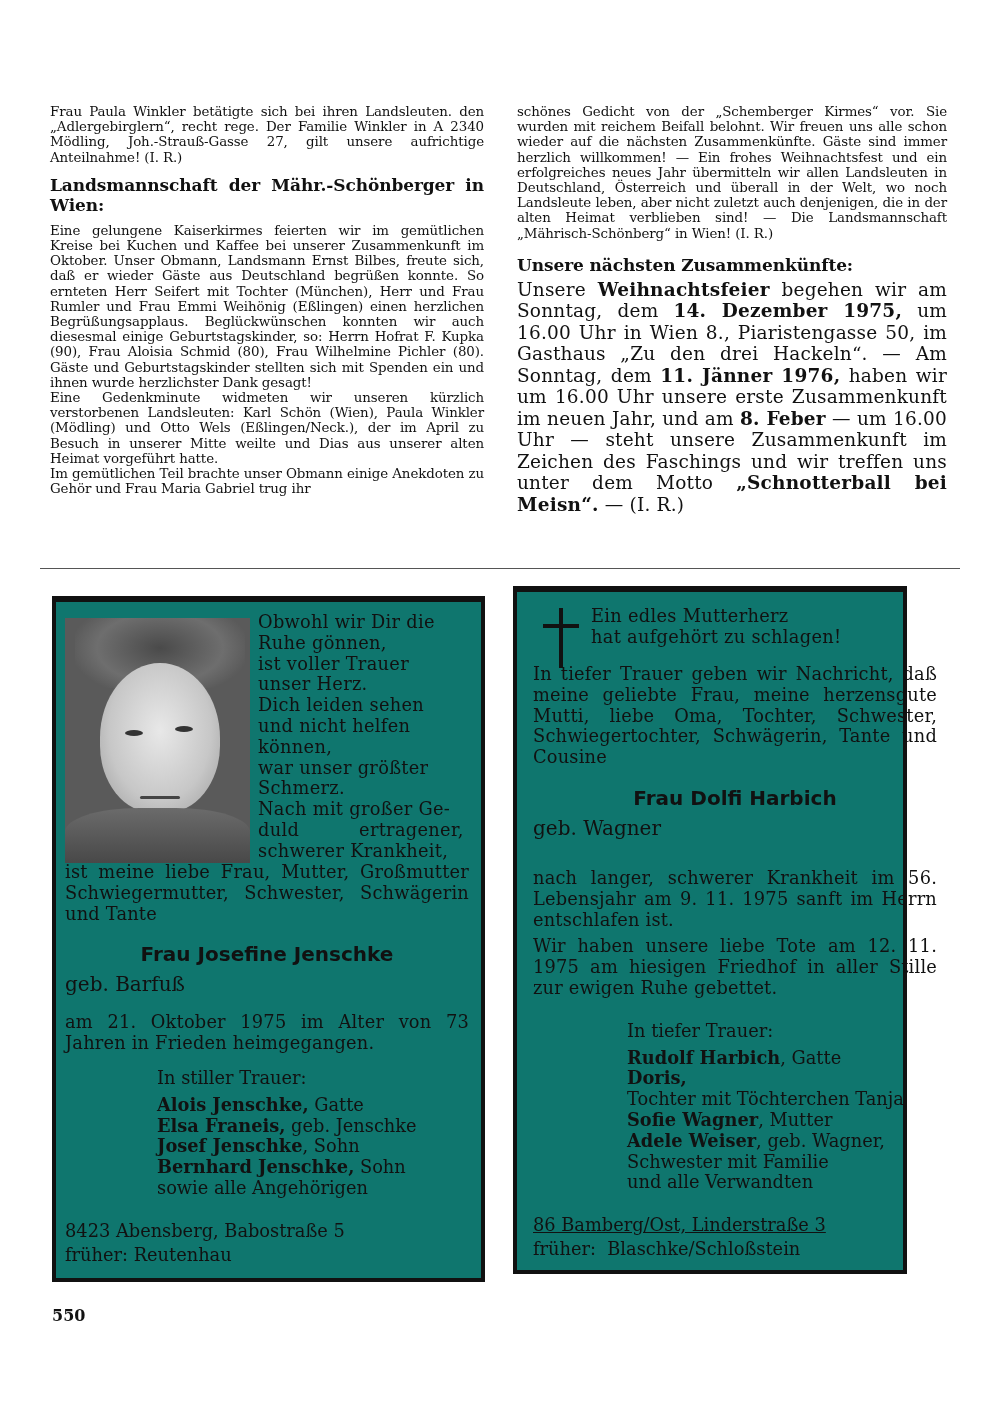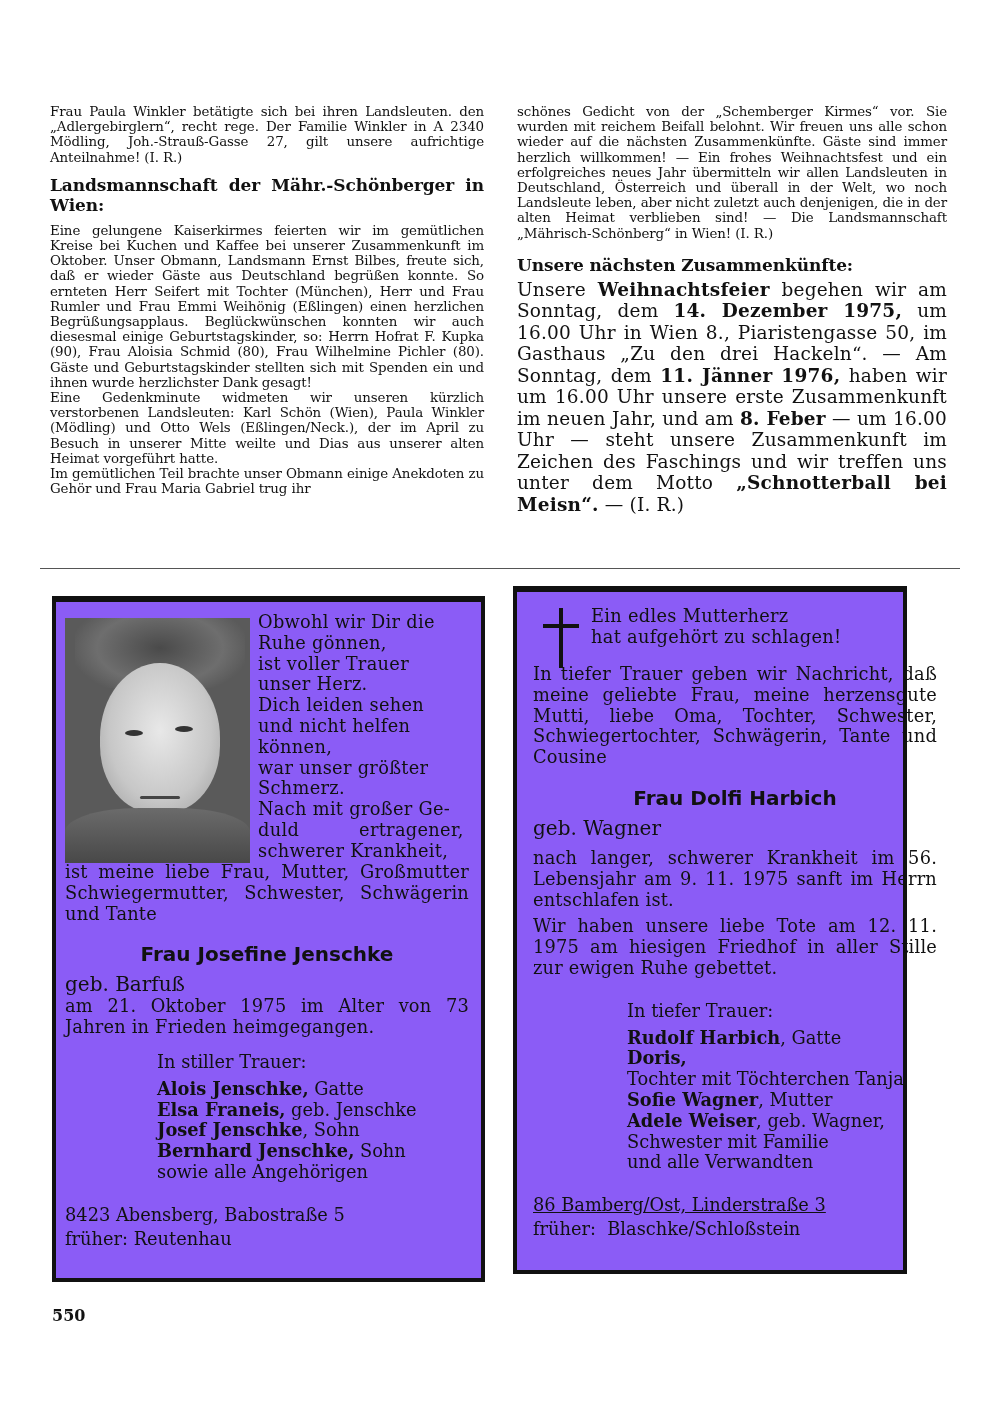--- a/index.html
+++ b/index.html
@@ -6,21 +6,21 @@
   body { width: 1000px; height: 1413px; position: relative; overflow: hidden; color: #111; font-family: "DejaVu Serif", serif; }
   .col { position: absolute; font-family: "DejaVu Serif", serif; font-size: 13.4px; line-height: 15.2px; text-align: justify; letter-spacing: -0.1px; }
   .col p { margin: 0; }
   .col-left { left: 50px; top: 104px; width: 434px; }
   .col-right { left: 517px; top: 104px; width: 430px; }
   .heading { font-weight: bold; font-size: 17px; line-height: 20px; margin: 10px 0 8px 0; }
   .heading-justify { text-align: justify; text-align-last: left; }
   .large { font-size: 18.5px; line-height: 21.5px; letter-spacing: 0.2px; margin-top: 4px; }
   .bold { font-weight: bold; margin-top: 28px; }
   .rule { position: absolute; left: 40px; width: 920px; top: 568px; height: 1px; background: #555; }
-  .box { position: absolute; border: 4px solid #111; border-top-width: 6px; background: #8b5cf6; box-sizing: border-box; font-family: "DejaVu Serif", serif; }
+  .box { position: absolute; border: 4px solid #111; border-top-width: 6px; background: #0f766e; box-sizing: border-box; font-family: "DejaVu Serif", serif; }
   .box-left { left: 52px; top: 596px; width: 433px; height: 686px; }
   .box-right { left: 513px; top: 586px; width: 394px; height: 688px; }
   .photo { position: absolute; left: 9px; top: 16px; width: 185px; height: 245px;
     background: radial-gradient(ellipse 60px 80px at 95px 120px, #d8d8d8 0%, #bdbdbd 45%, #8a8a8a 75%, #5a5a5a 100%),
                 linear-gradient(180deg, #6d6d6d, #9a9a9a);
     overflow: hidden; }
   .photo .hair { position:absolute; left: 10px; top: 0; width: 170px; height: 70px; background: radial-gradient(ellipse 90px 50px at 85px 30px, #4a4a4a, #6e6e6e 70%, transparent 100%); }
   .photo .face { position:absolute; left: 35px; top: 45px; width: 120px; height: 150px; border-radius: 50% 50% 45% 45%; background: radial-gradient(ellipse at 50% 45%, #e8e8e8, #c7c7c7 60%, #9b9b9b 100%); }
   .photo .eye { position:absolute; width: 18px; height: 6px; border-radius: 50%; background: #333; }
   .photo .mouth { position:absolute; width: 40px; height: 3px; background: #444; left: 75px; top: 178px; border-radius: 2px; }
@@ -80,21 +80,21 @@
     <div>war unser größter</div>
     <div>Schmerz.</div>
     <div>Nach mit großer Ge-</div>
     <div style="word-spacing:54px;">duld ertragener,</div>
     <div>schwerer Krankheit,</div>
   </div>
   <div class="cont">
     <div class="bodytext">ist meine liebe Frau, Mutter, Großmutter Schwiegermutter, Schwester, Schwägerin und Tante</div>
     <div class="name-heading">Frau Josefine Jenschke</div>
     <div class="geb">geb. Barfuß</div>
-    <div class="bodytext" style="margin-top:0;">am 21. Oktober 1975 im Alter von 73 Jahren in Frieden heimgegangen.</div>
+    <div class="bodytext" style="margin-top:16px;">am 21. Oktober 1975 im Alter von 73 Jahren in Frieden heimgegangen.</div>
     <div class="mourners" style="margin-top:14px;">
       <div class="lead">In stiller Trauer:</div>
       <div><span class="bold">Alois Jenschke,</span><span> Gatte</span></div>
       <div><span class="bold">Elsa Franeis,</span><span> geb. Jenschke</span></div>
       <div><span class="bold">Josef Jenschke</span><span>, Sohn</span></div>
       <div><span class="bold">Bernhard Jenschke,</span><span> Sohn</span></div>
       <div><span class="bold"></span><span>sowie alle Angehörigen</span></div>
     </div>
     <div class="address" style="margin-top:20px;">8423 Abensberg, Babostraße 5</div>
     <div class="address">früher: Reutenhau</div>
@@ -107,21 +107,21 @@
     <div class="h"></div>
   </div>
   <div class="intro">
     <div>Ein edles Mutterherz</div>
     <div>hat aufgehört zu schlagen!</div>
   </div>
   <div class="cont">
     <div class="bodytext" style="text-align-last:left;">In tiefer Trauer geben wir Nachricht, daß meine geliebte Frau, meine herzensgute Mutti, liebe Oma, Tochter, Schwester, Schwiegertochter, Schwägerin, Tante und Cousine</div>
     <div class="name-heading">Frau Dolfi Harbich</div>
     <div class="geb">geb. Wagner</div>
-    <div class="bodytext" style="margin-top:8px;">nach langer, schwerer Krankheit im 56. Lebensjahr am 9. 11. 1975 sanft im Herrn entschlafen ist.</div>
+    <div class="bodytext" style="margin-top:28px;">nach langer, schwerer Krankheit im 56. Lebensjahr am 9. 11. 1975 sanft im Herrn entschlafen ist.</div>
     <div class="bodytext" style="margin-top:6px;text-align-last:left;">Wir haben unsere liebe Tote am 12. 11. 1975 am hiesigen Friedhof in aller Stille zur ewigen Ruhe gebettet.</div>
     <div class="mourners" style="margin-top:22px;margin-left:94px;">
       <div class="lead">In tiefer Trauer:</div>
       <div><span class="bold">Rudolf Harbich</span><span>, Gatte</span></div>
       <div><span class="bold">Doris,</span><span></span></div>
       <div><span class="bold"></span><span>Tochter mit Töchterchen Tanja</span></div>
       <div><span class="bold">Sofie Wagner</span><span>, Mutter</span></div>
       <div><span class="bold">Adele Weiser</span><span>, geb. Wagner,</span></div>
       <div><span class="bold"></span><span>Schwester mit Familie</span></div>
       <div><span class="bold"></span><span>und alle Verwandten</span></div>

